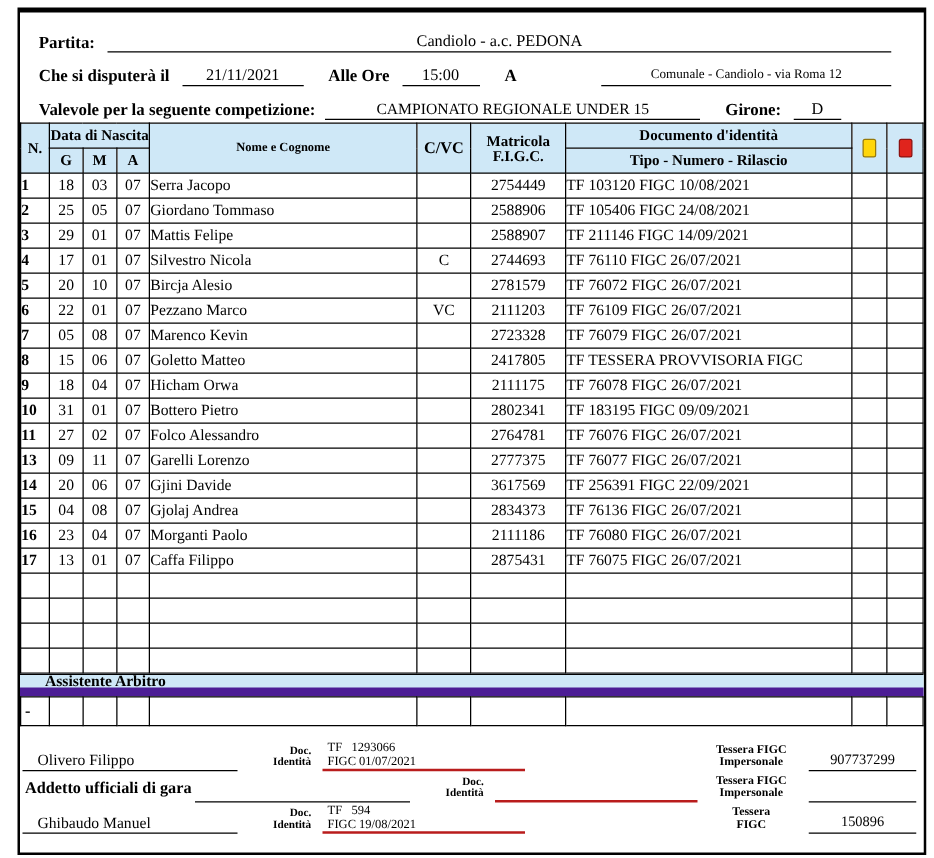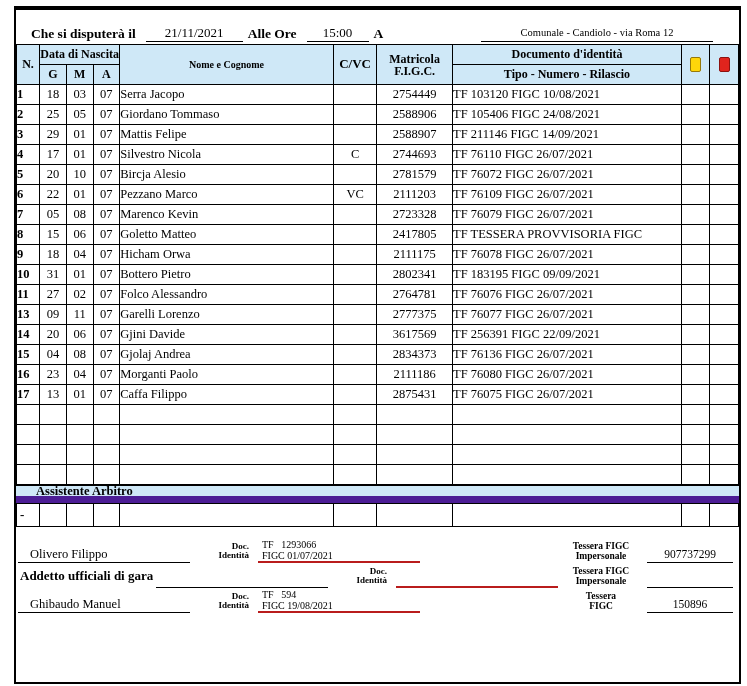--- a/index.html
+++ b/index.html
@@ -15,21 +15,21 @@
   }
 
   
   .top-section { padding-top:7px; }
   .top-line { display:flex; align-items:flex-end; height:25px; margin:0 26px 2px 15px; }
   .lbl { font-weight:bold; font-size:13.5px; white-space:pre; }
   .field { border-bottom:1.5px solid #000; text-align:center; font-size:13px; line-height:16px; }
   .partita-field { flex:1; margin-left:10px; }
   .date-field  { width:97px;  margin-left:10px; }
   .time-field  { width:62px;  margin-left:10px; }
-  .ml { margin-left:5px; }
+  .ml { margin-left:20px; }
   .spacer { flex:1; }
   .venue-field { width:232px; font-size:10.5px; }
   .comp-field  { width:300px; margin-left:8px; font-size:12.5px; }
   .girone-field{ width:38px;  margin-left:10px; margin-right:26px; }
 
   
   table.roster { width:100%; border-collapse:collapse; table-layout:fixed; }
   .roster th, .roster td { border:1px solid #000; padding:0; overflow:hidden; white-space:nowrap; }
   .roster thead th { background:var(--header-blue); font-size:12px; line-height:1.1; height:20px; font-weight:bold; }
   .th-n { font-size:13px; }
@@ -71,27 +71,37 @@
   .tessera-label { width:84px; text-align:center; font-weight:bold; font-size:9.5px; line-height:10px; align-self:center; }
   .tessera-field { width:86px; margin-left:4px; border-bottom:1px solid #000; text-align:center; font-size:11.5px; line-height:15px; min-height:15px; }
 </style>
 </head>
 <body style="--header-blue: #cfe8f7; --yellow: #ffd60a; --yellow-b: #96790a; --red: #e0241d; --red-b: #8c1210;">
 
 <div class="frame">
 
   <div class="top-section">
     <div class="top-line">
+      <span class="lbl">Partita:</span>
+      <span class="field partita-field">Candiolo - a.c. PEDONA</span>
+    </div>
+    <div class="top-line">
       <span class="lbl">Che si disputerà il</span>
       <span class="field date-field">21/11/2021</span>
       <span class="lbl ml">Alle Ore</span>
       <span class="field time-field">15:00</span>
       <span class="lbl ml">A</span>
       <span class="spacer"></span>
       <span class="field venue-field">Comunale - Candiolo - via Roma 12</span>
+    </div>
+    <div class="top-line">
+      <span class="lbl">Valevole per la seguente competizione:</span>
+      <span class="field comp-field">CAMPIONATO REGIONALE UNDER 15</span>
+      <span class="lbl ml">Girone:</span>
+      <span class="field girone-field">D</span>
     </div>
   </div>
 
   <table class="roster">
     <colgroup>
       <col style="width:3.2%">
         <col style="width:3.7%">
         <col style="width:3.7%">
         <col style="width:3.7%">
       <col style="width:29.6%">

